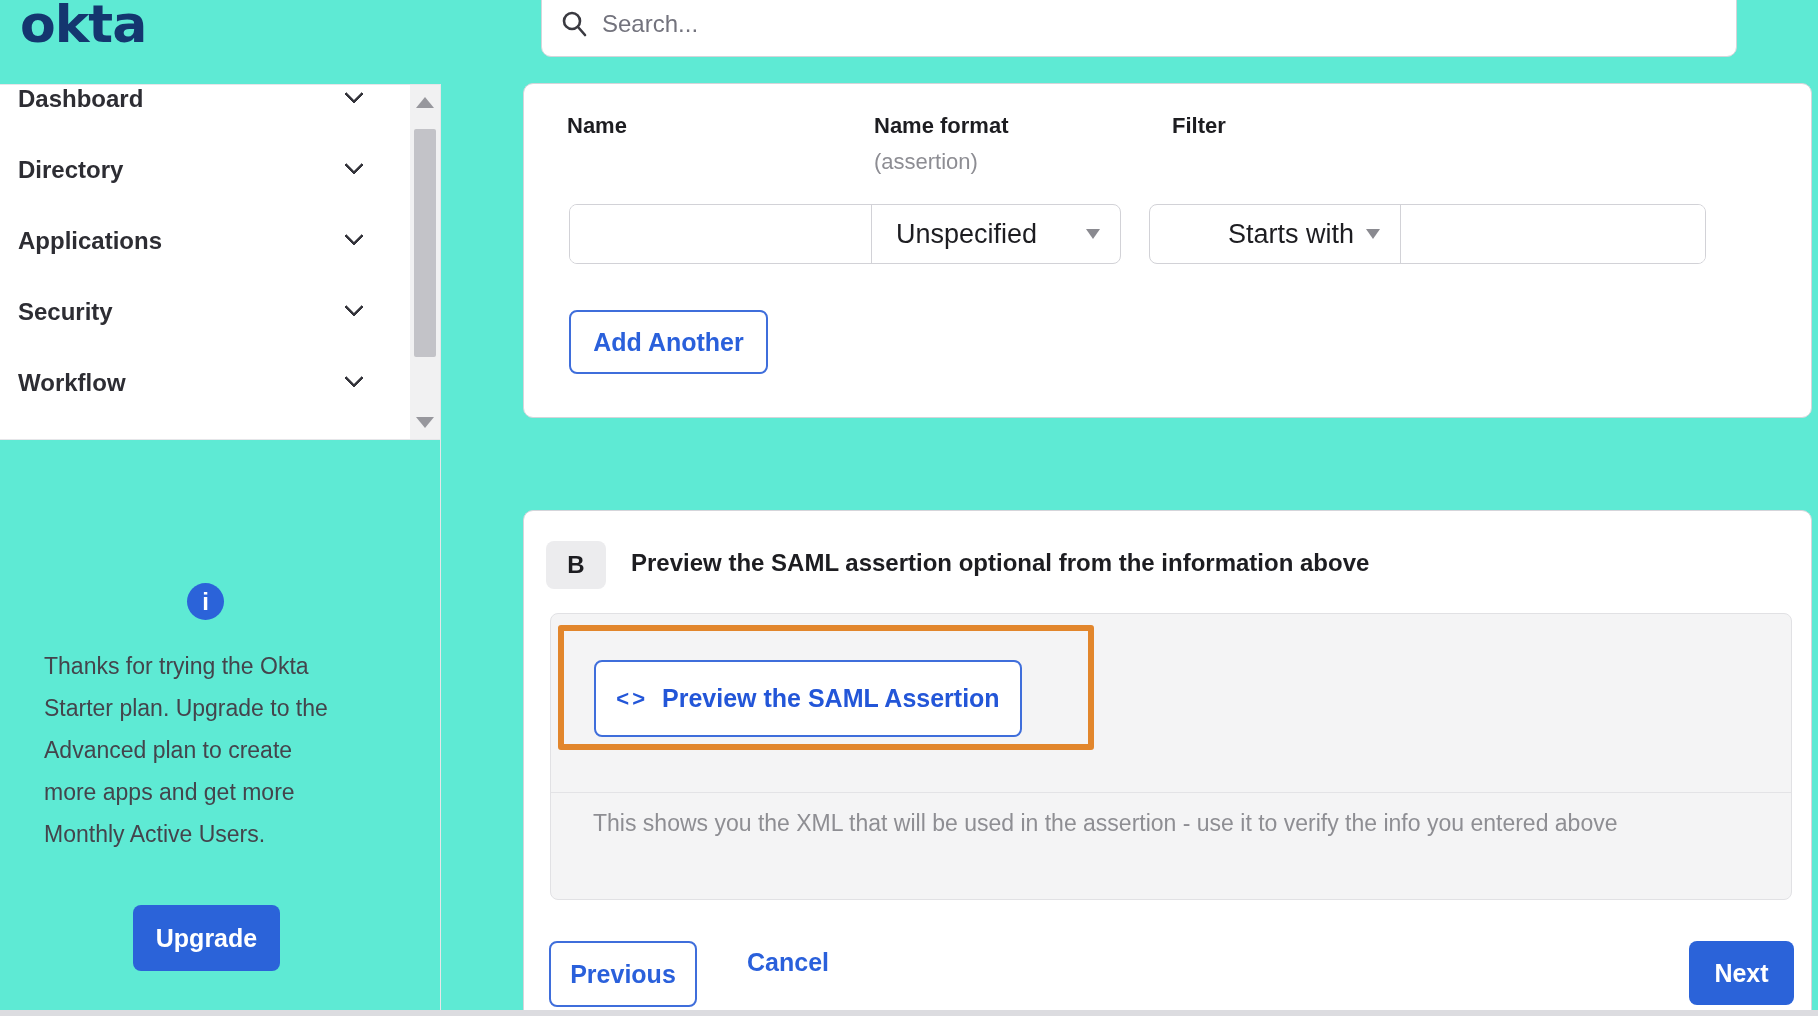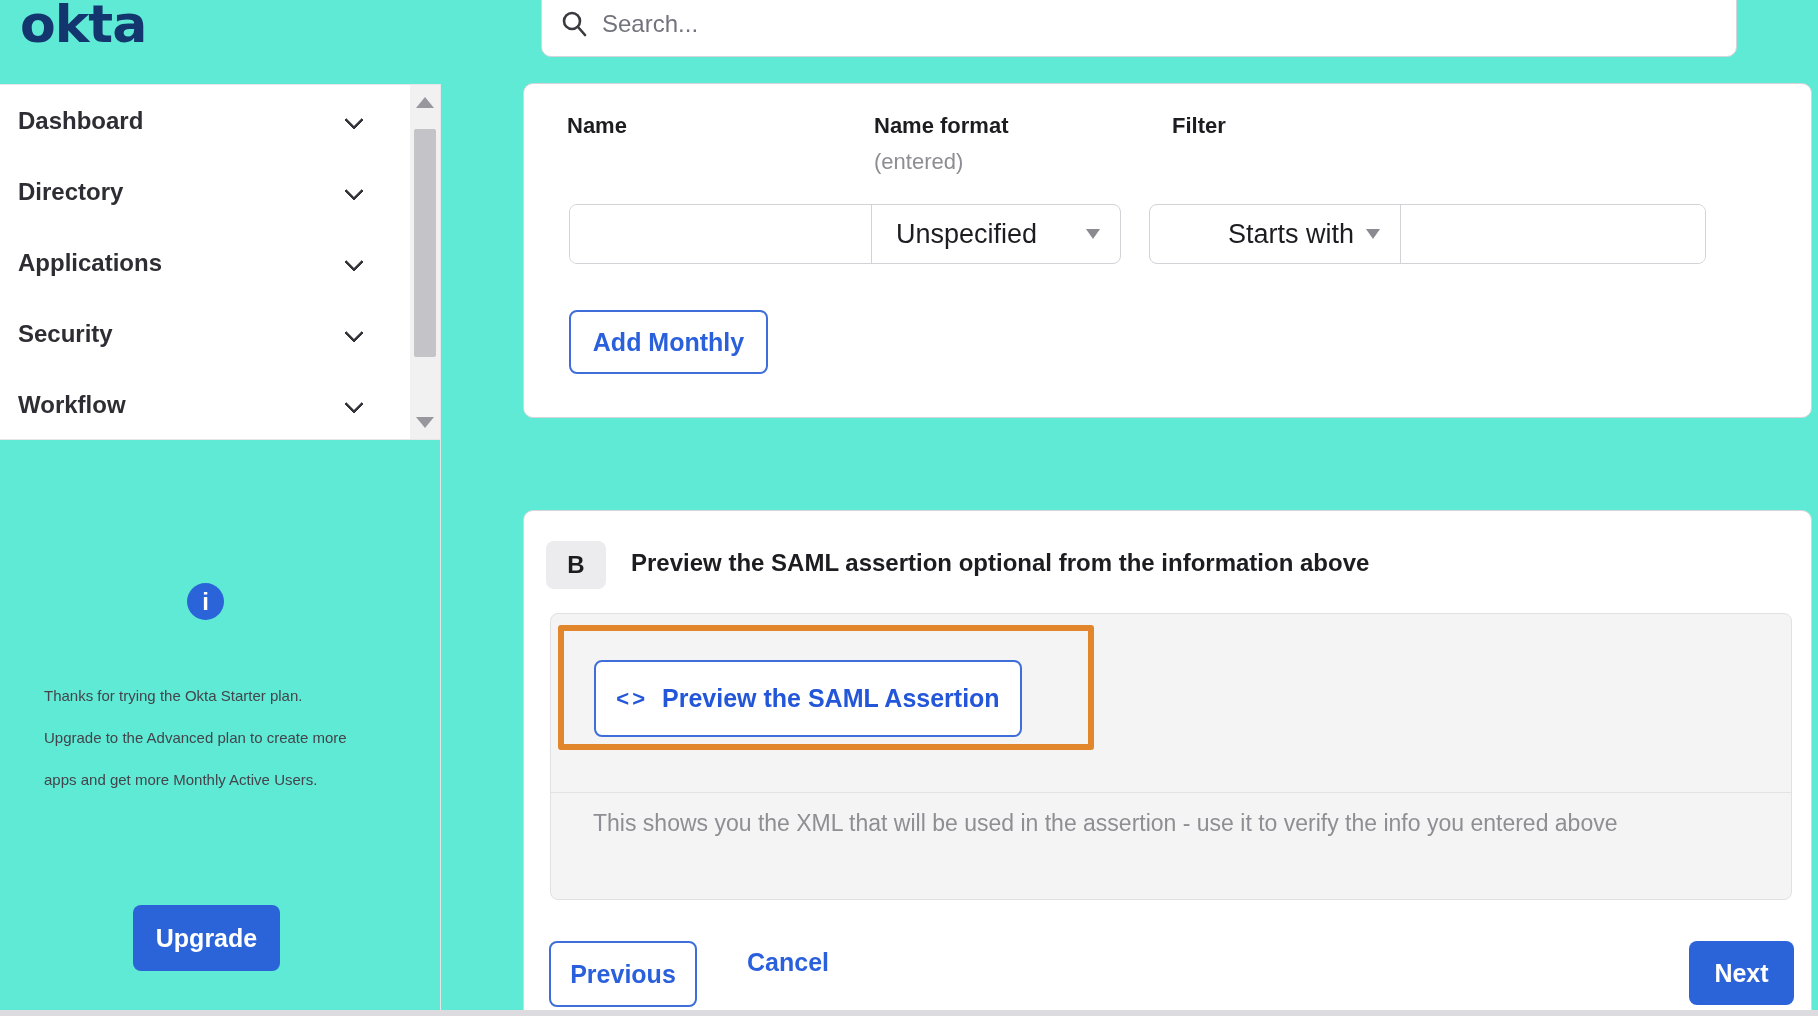--- a/index.html
+++ b/index.html
@@ -14,21 +14,21 @@
                 border:1.5px solid #d5d5da; border-radius:10px; background:#fff;
                 display:flex; align-items:center; }
   .search-box svg { margin-left:18px; flex:0 0 auto; }
   .search-input { border:none; outline:none; flex:1; height:100%; font-size:24px; color:#1d1d21;
                   padding-left:14px; background:transparent; font-family:inherit; }
   .search-input::placeholder { color:#73737d; }
 
   
   .sidebar-menu { position:absolute; left:0; top:84px; width:440px; height:356px;
                   border-top:1px solid #e6e6e9; border-bottom:1px solid #e6e6e9; background:#fff; }
-  .nav-item { height:71px; display:flex; align-items:center; justify-content:space-between;
+  .nav-item { height:71px; display:flex; justify-content:space-between;
               padding:0 76px 0 18px; cursor:pointer; }
   .nav-label { font-size:24px; font-weight:bold; color:#2d2d33; }
   .chev { width:20px; height:20px; display:block; }
   .chev::before { content:""; display:block; width:11px; height:11px; margin:2px auto 0;
                   border-right:3px solid #33333a; border-bottom:3px solid #33333a;
                   transform:rotate(45deg); border-radius:1px; }
   .v-sep { position:absolute; left:440px; top:84px; width:1px; height:926px; background:#e6e6e9; }
 
   
   .sb-track { position:absolute; left:410px; top:85px; width:30px; height:354px; background:#f1f1f2; }
@@ -39,21 +39,21 @@
             border-bottom:11px solid #97979d; }
   .tri-down { width:0; height:0; border-left:9px solid transparent; border-right:9px solid transparent;
               border-top:11px solid #97979d; }
   .sb-thumb { position:absolute; left:4px; top:44px; width:22px; height:228px; background:#c3c3c8;
               border-radius:2px; cursor:grab; }
 
   
   .info-badge { position:absolute; left:187px; top:583px; width:37px; height:37px; border-radius:50%;
                 background:#2b63d9; color:#fff; display:flex; align-items:center; justify-content:center;
                 font-size:24px; font-weight:bold; }
-  .upgrade-text { position:absolute; left:44px; top:675px; width:305px; font-size:15px; line-height:42px;
+  .upgrade-text { position:absolute; left:44px; top:645px; width:305px; font-size:23px; line-height:42px;
                   color:#44444c; }
   .upgrade-btn { position:absolute; left:133px; top:905px; width:147px; height:66px; background:#2b63d9;
                  border:none; border-radius:8px; color:#fff; font-size:25px; font-weight:bold;
                  cursor:pointer; font-family:inherit; }
 
   
   .panel { position:absolute; left:523px; width:1289px; background:#fff;
            border:1px solid #d5d5da; border-radius:10px; }
   .panel-a { top:83px; height:335px; }
   .panel-b { top:510px; height:520px; }
@@ -152,40 +152,40 @@
   </div>
   <div class="v-sep"></div>
 
   <div class="info-badge">i</div>
   <p class="upgrade-text">Thanks for trying the Okta Starter plan. Upgrade to the Advanced plan to create more apps and get more Monthly Active Users.</p>
   <button class="upgrade-btn">Upgrade</button>
 
   <section class="panel panel-a">
     <span class="col-label" style="left:43px; top:29px;">Name</span>
     <span class="col-label" style="left:350px; top:29px;">Name format</span>
-    <span class="col-hint" style="left:350px; top:65px;">(entered)</span>
+    <span class="col-hint" style="left:350px; top:65px;">(assertion)</span>
     <span class="col-label" style="left:648px; top:29px;">Filter</span>
 
     <div class="combo" style="left:45px; width:552px;">
       <input class="text-part" style="flex: 1 1 0%;" type="text" value="">
       <div class="select-part sep-l" style="width:249px;">
         <span class="select-value">Unspecified</span>
         <span class="caret"></span>
       </div>
     </div>
 
     <div class="combo" style="left:625px; width:557px;">
       <div class="select-part" style="width:250px;justify-content:flex-end;">
         <span class="select-value">Starts with</span>
         <span class="caret"></span>
       </div>
       <input class="text-part sep-l" style="flex: 1 1 0%;" type="text" value="">
     </div>
 
-    <button class="btn-outline add-another">Add Monthly</button>
+    <button class="btn-outline add-another">Add Another</button>
   </section>
 
   <section class="panel panel-b">
     <div class="step-badge">B</div>
     <h2 class="step-title">Preview the SAML assertion optional from the information above</h2>
 
     <div class="gray-box">
       <div class="highlight-box"></div>
       <button class="preview-btn">
         <span class="code-glyph">&lt;&gt;</span>

